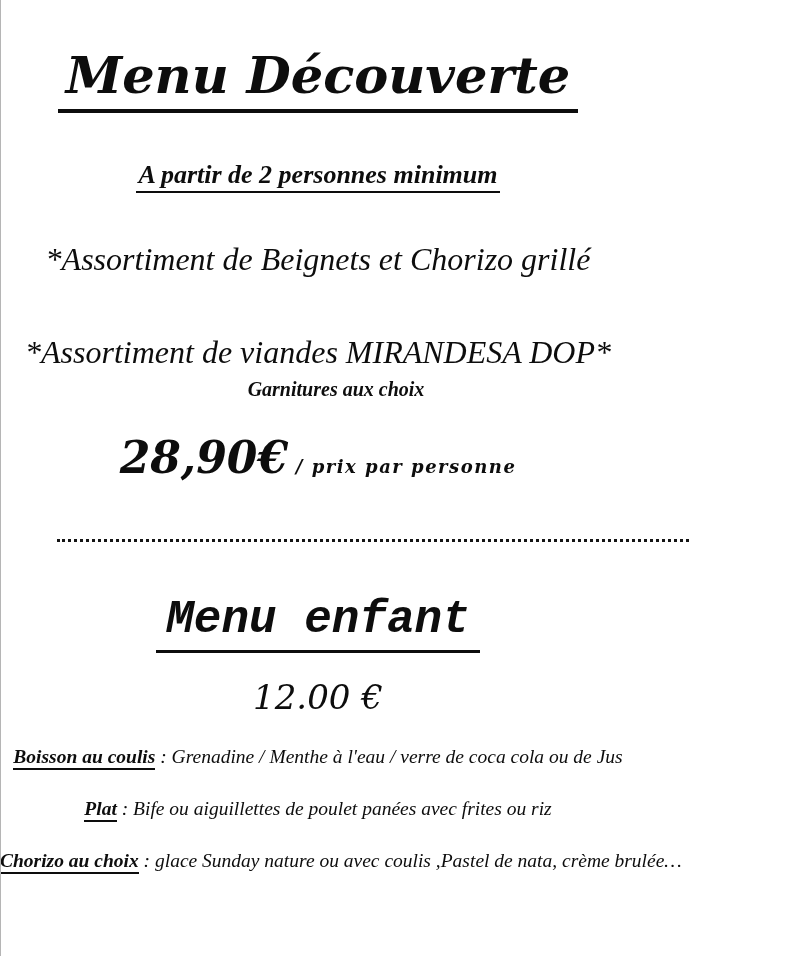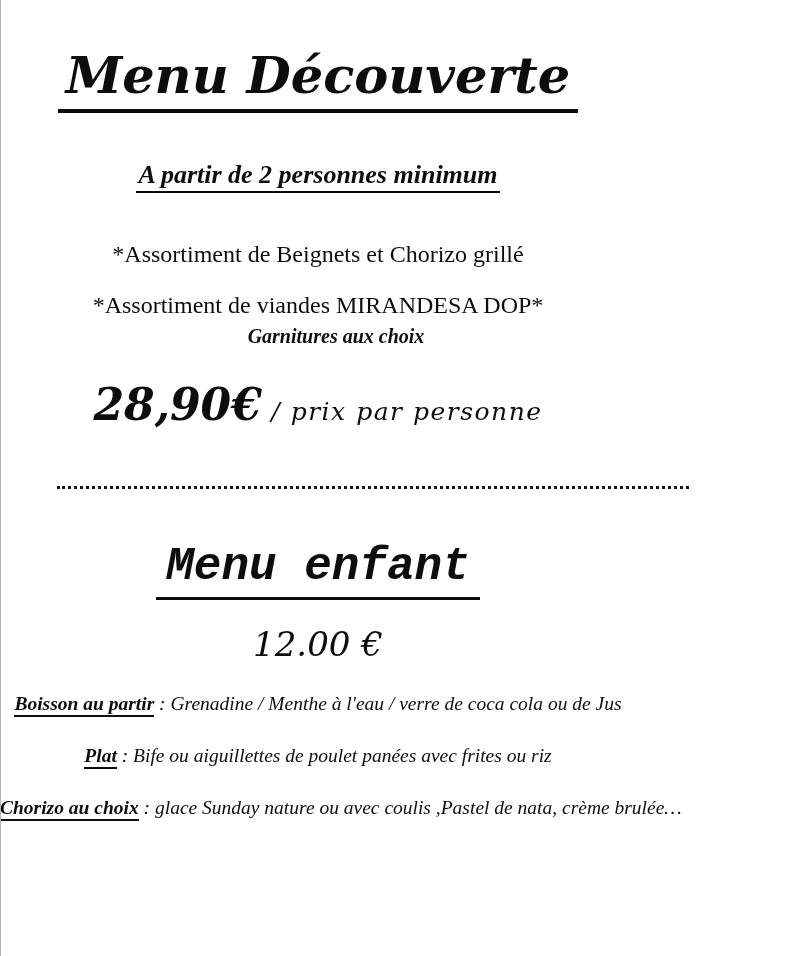--- a/index.html
+++ b/index.html
@@ -41,24 +41,25 @@
     font-style: italic;
     font-weight: bold;
     font-size: 26px;
     line-height: 1.2;
     padding: 0 2px 1px 2px;
     border-bottom: 2px solid #0d0d0d;
   }
   .menu-item {
     margin-top: 46px;
     font-family: "Liberation Serif", serif;
-    font-size: 24px;
+    font-style: italic;
+    font-size: 32px;
     line-height: 1.3;
   }
-  .menu-item.second { margin-top: 20px; }
+  .menu-item.second { margin-top: 52px; }
   .item-note {
     margin-top: 2px;
     font-family: "Liberation Serif", serif;
     font-style: italic;
     font-weight: bold;
     font-size: 20px;
     line-height: 1.3;
     padding-left: 36px;
   }
   .price-line {
@@ -68,22 +69,22 @@
   .price-amount {
     font-family: "DejaVu Serif", serif;
     font-style: italic;
     font-weight: bold;
     font-size: 44px;
     vertical-align: baseline;
   }
   .price-suffix {
     font-family: "DejaVu Serif", serif;
     font-style: italic;
-    font-weight: normal;
-    font-size: 25px;
+    font-weight: bold;
+    font-size: 18px;
     letter-spacing: 1.5px;
     vertical-align: baseline;
     margin-top: 34px;
   }
   
   .divider {
     margin: 54px auto 0 57px;
     width: 632px;
     height: 0;
     border-bottom: 3px dotted #141414;
@@ -147,21 +148,21 @@
 
   <div class="divider"></div>
 
   <div>
     <div>
       <span class="enfant-title">Menu enfant</span>
     </div>
     <div class="enfant-price">12.00 €</div>
 
     <div class="choice-line">
-      <span class="label">Boisson au partir</span><span class="sep"> : </span><span>Grenadine / Menthe à l'eau / verre de coca cola ou de Jus</span>
+      <span class="label">Boisson au coulis</span><span class="sep"> : </span><span>Grenadine / Menthe à l'eau / verre de coca cola ou de Jus</span>
     </div>
 
     <div class="choice-line">
       <span class="label">Plat</span><span class="sep"> : </span><span>Bife ou aiguillettes de poulet panées avec frites ou riz</span>
     </div>
 
     <div class="choice-line">
       <span class="label">Chorizo au choix</span><span class="sep"> : </span><span>glace Sunday nature ou avec coulis ,Pastel de nata, crème brulée…</span>
     </div>
   </div>

